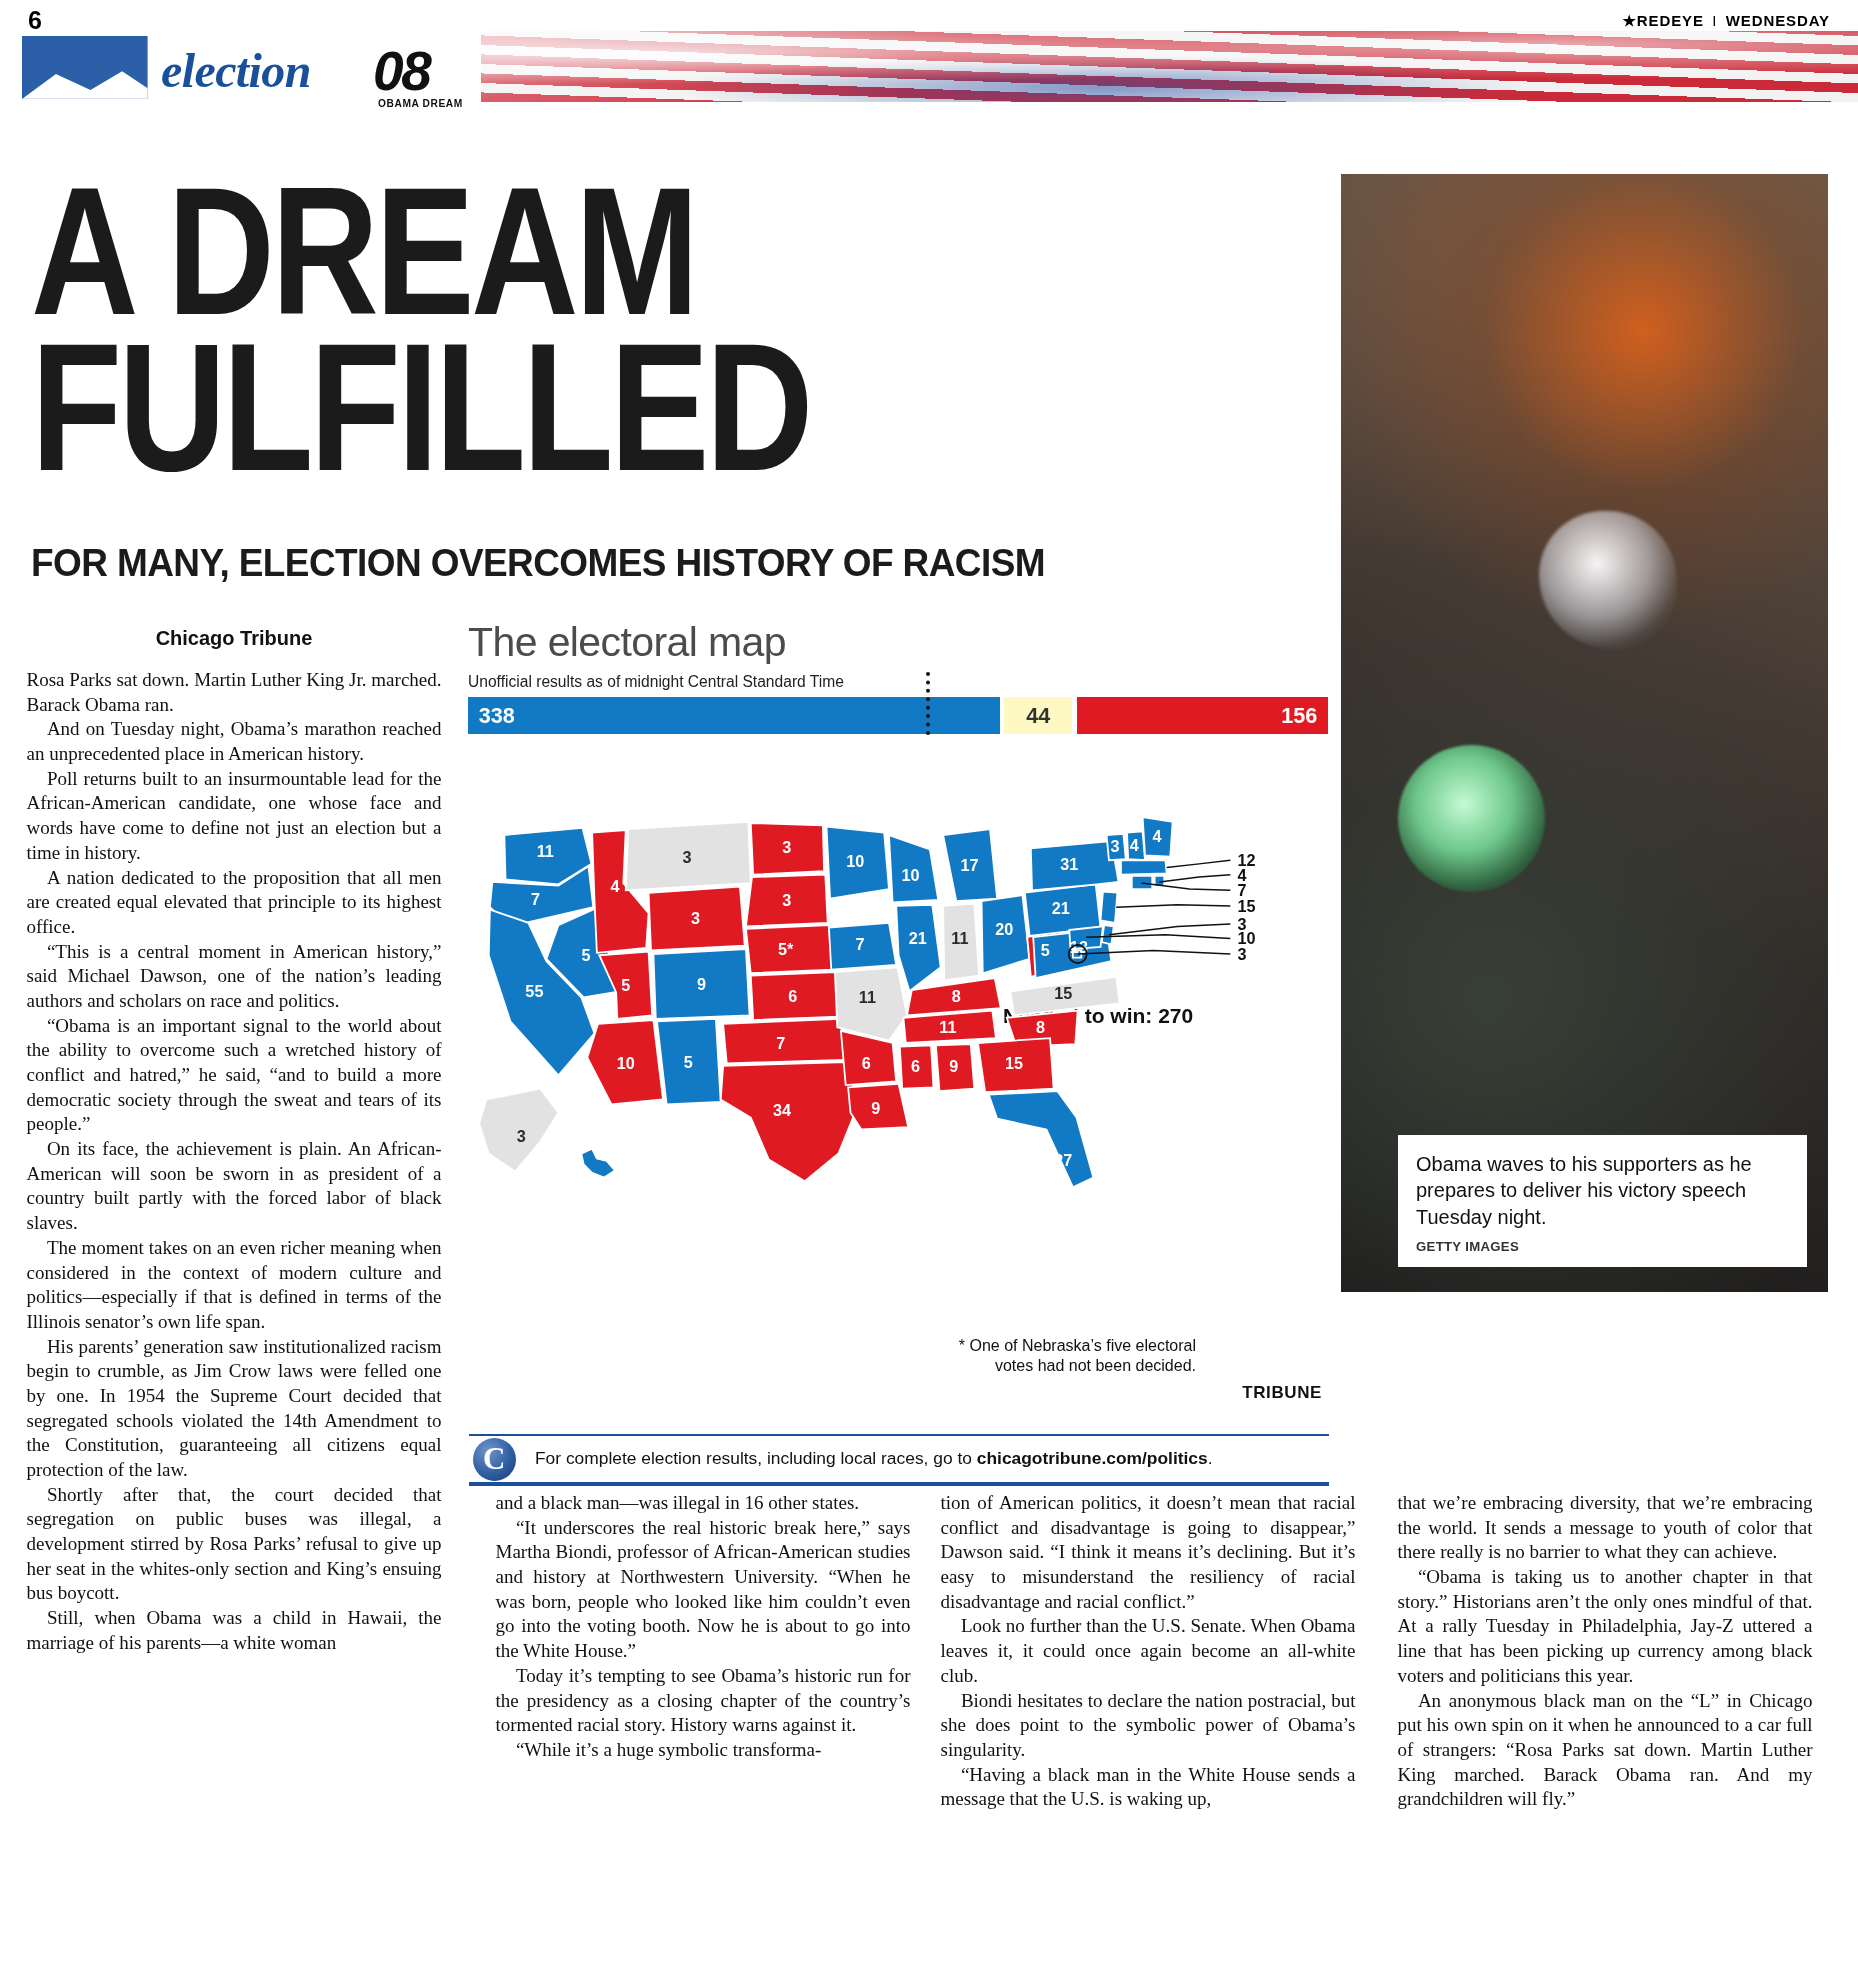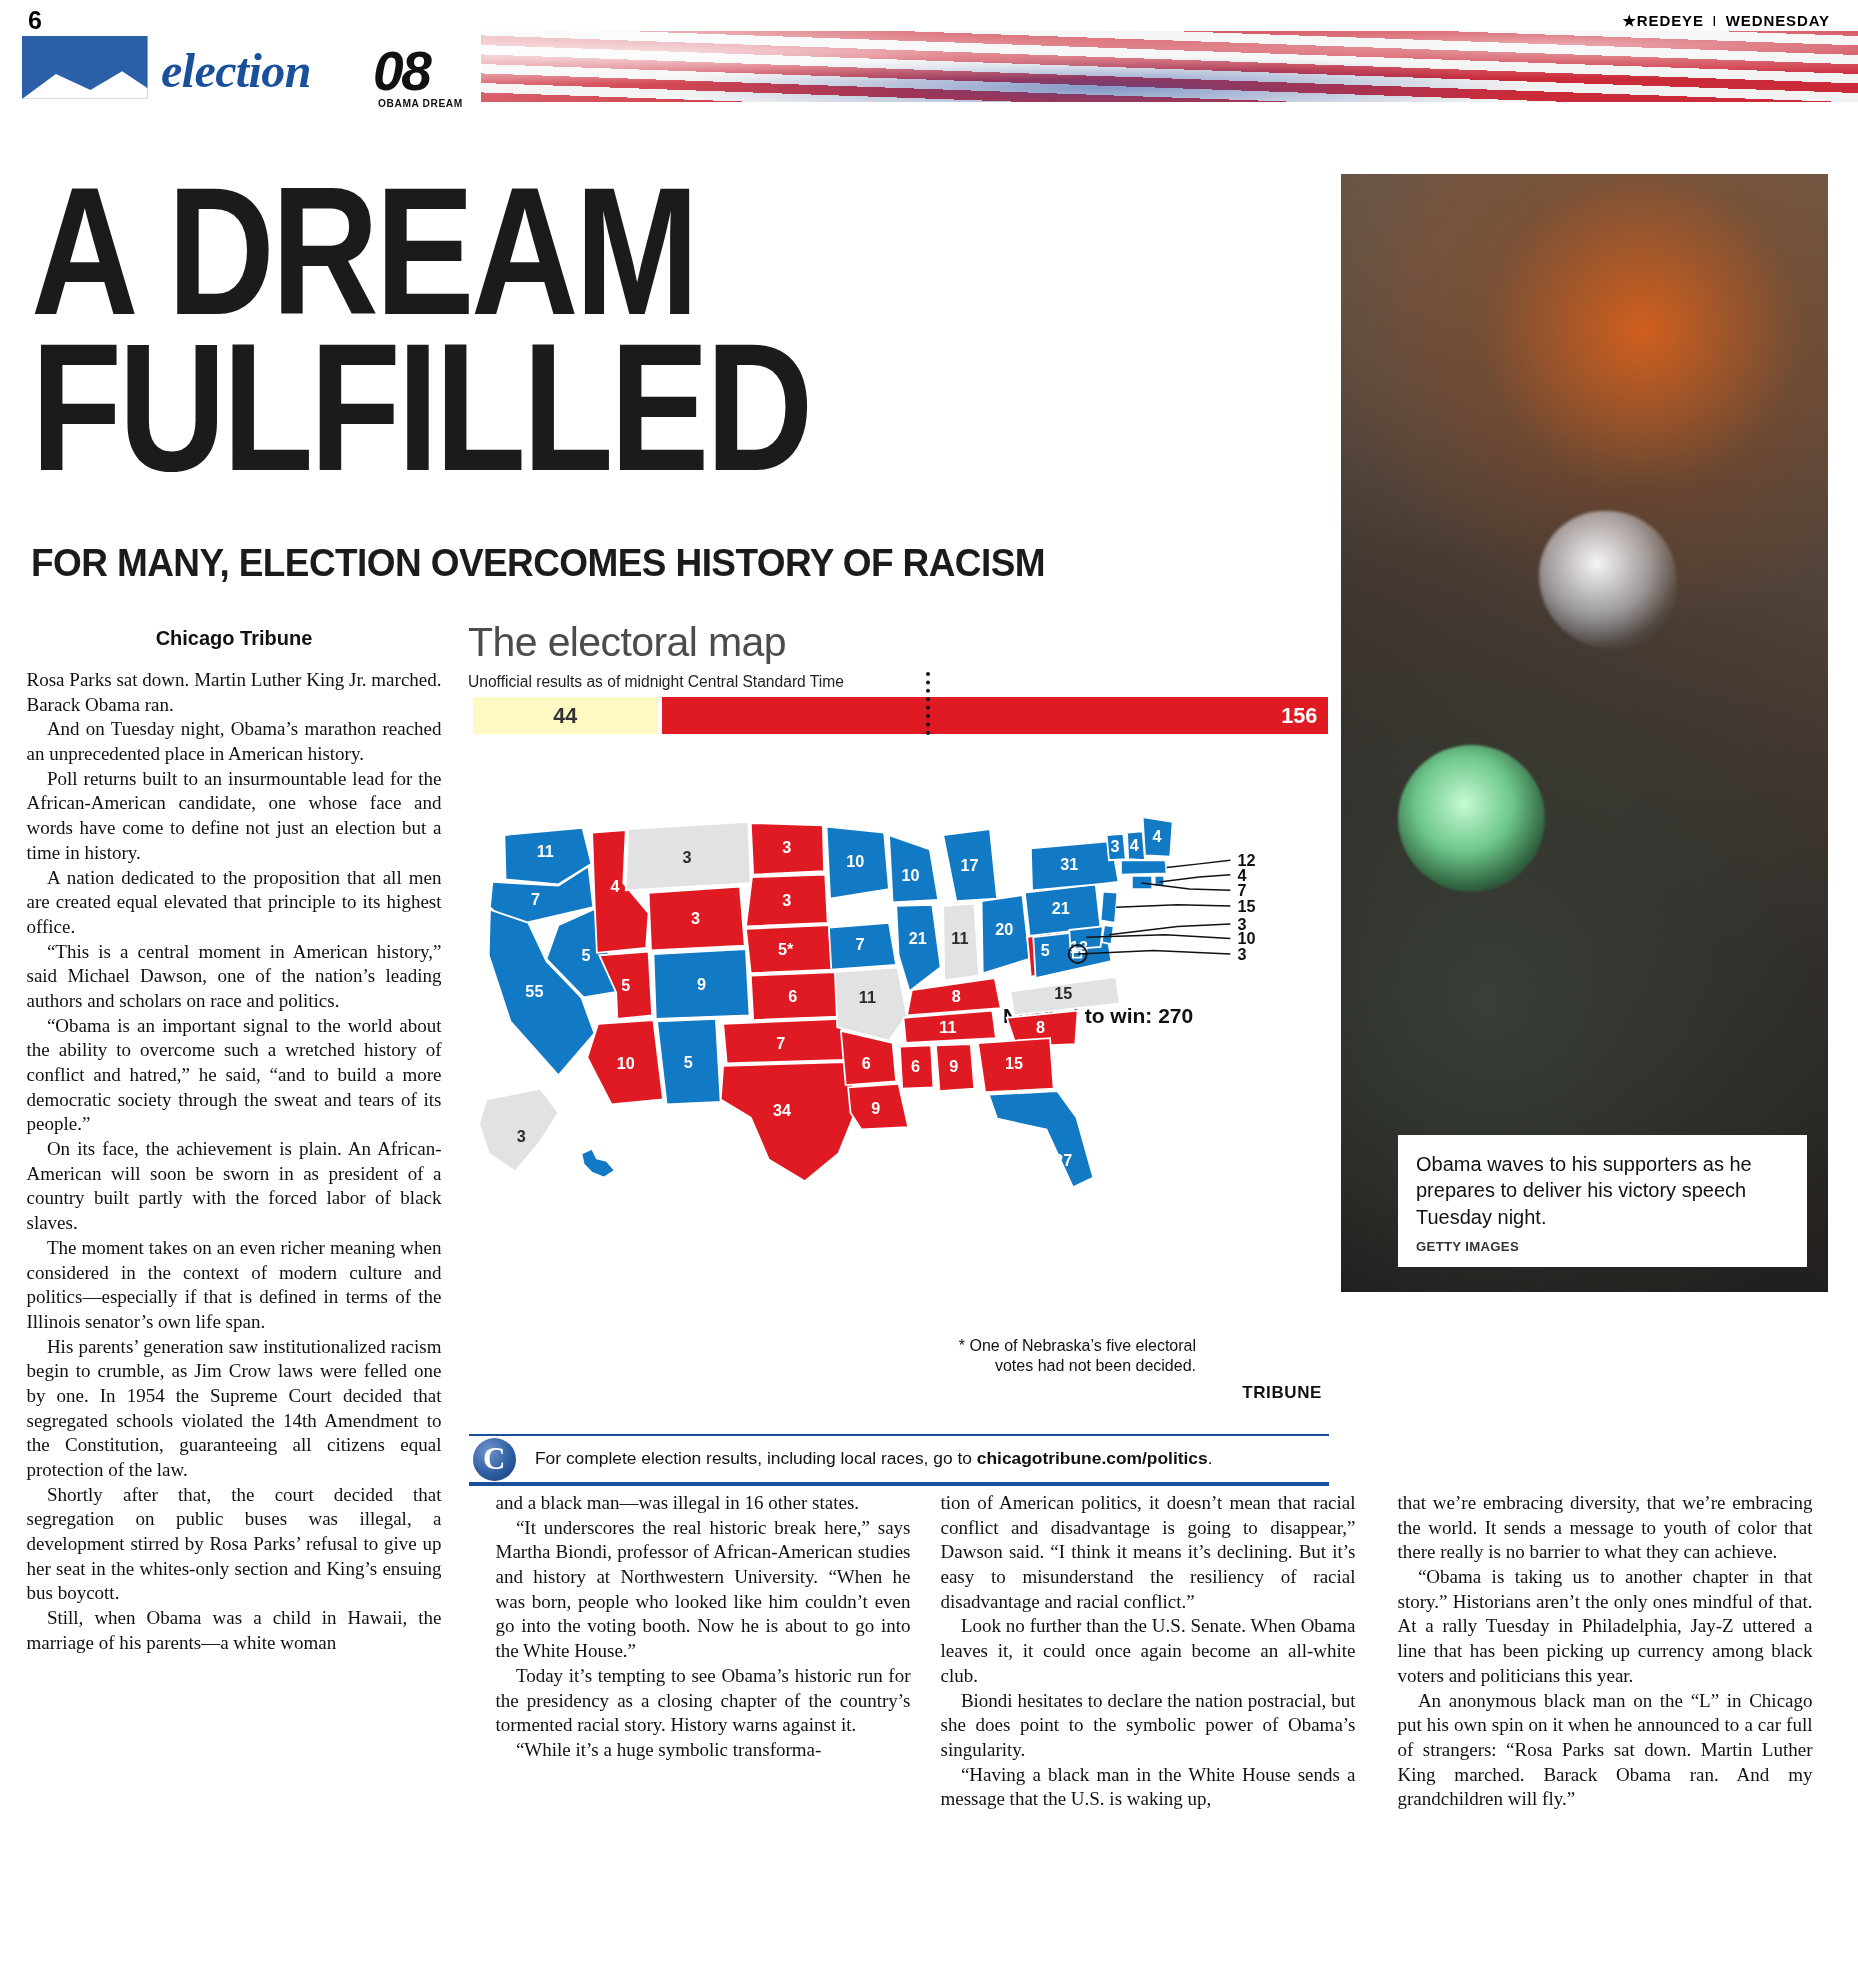--- a/index.html
+++ b/index.html
@@ -280,20 +280,21 @@
   <p>Shortly after that, the court decided that segregation on public buses was illegal, a development stirred by Rosa Parks’ refusal to give up her seat in the whites-only section and King’s ensuing bus boycott.</p>
   <p>Still, when Obama was a child in Hawaii, the marriage of his parents—a white woman</p>
 </div>
 
 <div class="graphic">
   <div class="g-title">The electoral map</div>
   <div class="g-sub">Unofficial results as of midnight Central Standard Time</div>
 
 
   <div class="bar">
+    <div class="bar-obama">338</div>
     <div class="bar-inc">44</div>
     <div class="bar-mcc">156</div>
     <div class="need-dots"></div>
   </div>
   <div class="need-label">Needed to win: 270</div>
 
   <div class="mapwrap">
     <svg width="860" height="601" viewBox="0 0 1430 1000">
       <g stroke="#ffffff" stroke-width="3">
 

